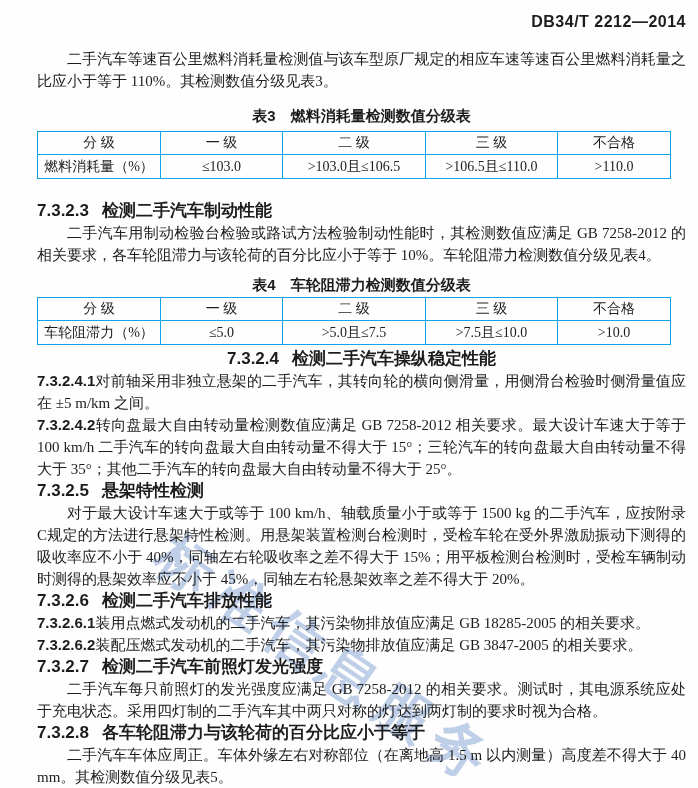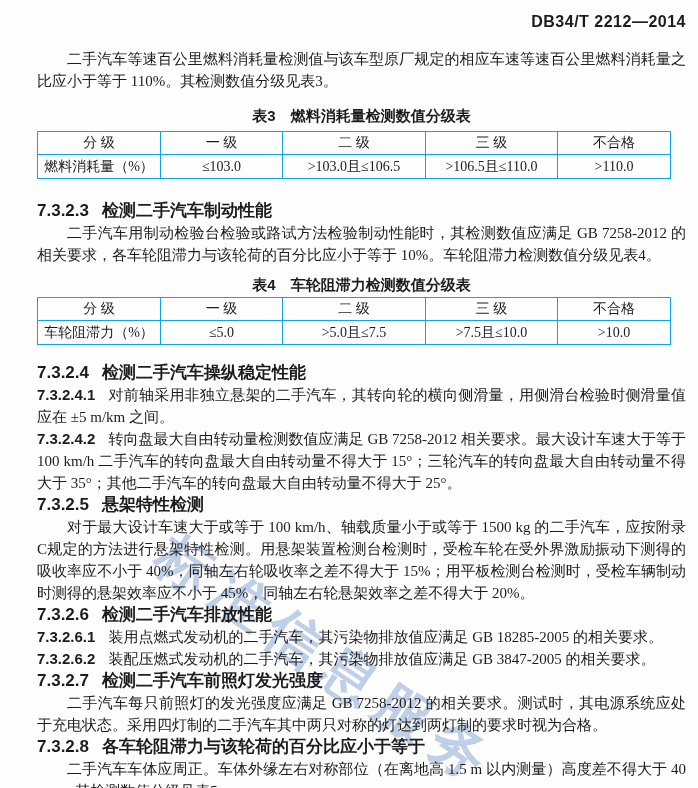--- a/index.html
+++ b/index.html
@@ -56,25 +56,24 @@
     padding: 0;
   }
   table.grade th { height: 20px; }
   table.grade td { height: 23px; }
   .heading {
     font-family: "Liberation Sans", "DejaVu Sans", sans-serif;
     font-weight: bold;
     font-size: 17px;
   }
   .h-7323 { margin-top: 21px; }
-  .h-7324 { margin-top: 17px; }
+  .h-7324 { margin-top: 3px; text-align: center; }
   .clause-num {
     font-family: "Liberation Sans", "DejaVu Sans", sans-serif;
     font-weight: bold;
-    margin-right: 13px;
   }
   .heading .clause-num { margin-right: 13px; }
   .clause-para {
     margin: 0;
     text-align: justify;
   }
   .watermark {
     position: absolute;
     left: 168px;
     top: 540px;

